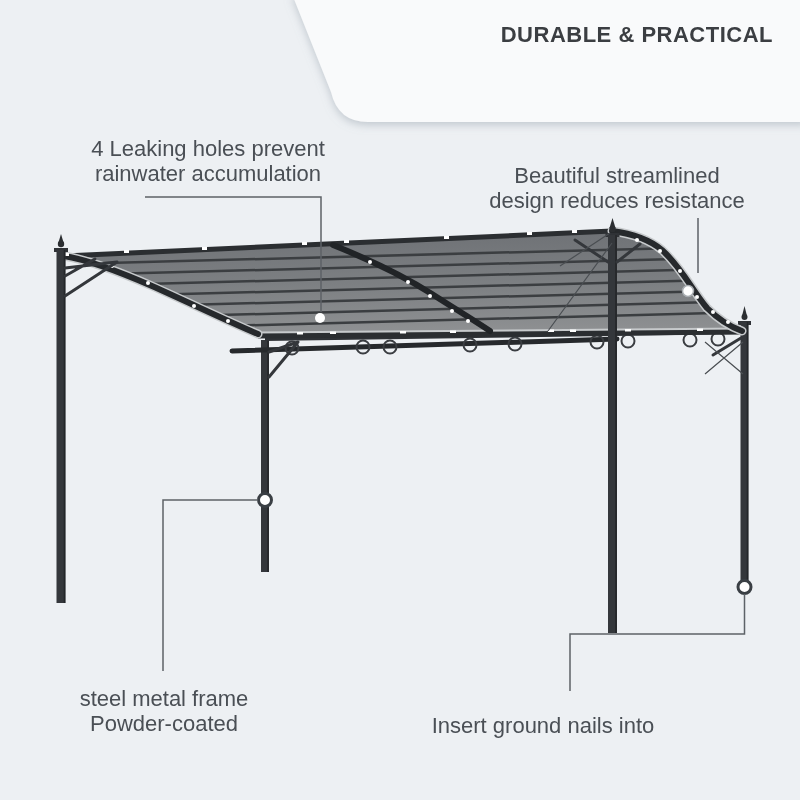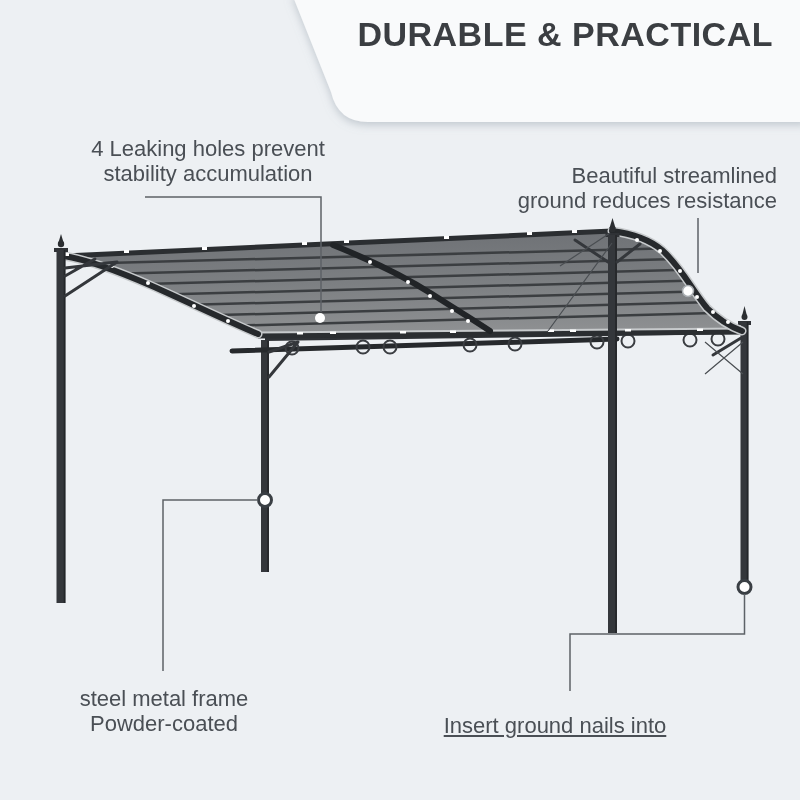--- a/index.html
+++ b/index.html
@@ -15,34 +15,34 @@
     --canopy-trim:#c7cacc;
     --marker-white:#ffffff;
   }
   html,body{margin:0;padding:0;}
   body{font-family:"Liberation Sans","DejaVu Sans",sans-serif;background:#fff;}
   .stage{position:relative;width:800px;height:800px;background:var(--background);overflow:hidden;}
   .layer{position:absolute;left:0;top:0;width:800px;height:800px;}
   
   .title{
     position:absolute;top:12px;right:27px;text-align:center;
-    font-size:34px;line-height:45px;font-weight:700;letter-spacing:.5px;
+    font-size:22px;line-height:45px;font-weight:700;letter-spacing:.5px;
     color:var(--title-text);
   }
   .title span{display:block;}
   .callout{
     position:absolute;text-align:center;
     font-size:22px;line-height:25px;font-weight:400;
     color:var(--callout-text);
   }
   .callout span{display:block;}
   .callout-leak{left:48px;top:136px;width:320px;}
-  .callout-stream{left:457px;top:163px;width:320px;text-align:right;}
+  .callout-stream{left:457px;top:163px;width:320px;}
   .callout-frame{left:24px;top:686px;width:280px;}
-  .callout-nails{left:395px;top:713px;width:320px;text-decoration:underline;}
+  .callout-nails{left:383px;top:713px;width:320px;}
   
   .banner-shape{fill:var(--banner);}
   .post{fill:var(--frame-dark);}
   .post-edge{stroke:#232629;stroke-width:1.5;}
   .cap{fill:#2f3236;}
   .finial{fill:#2b2e31;}
   .brace{stroke:var(--frame-dark);stroke-width:3;fill:none;stroke-linecap:round;}
   .cable{stroke:#4a4e52;stroke-width:1.2;fill:none;}
   .rail-back{stroke:#2f3236;stroke-width:4;fill:none;}
   .rail-front{stroke:var(--frame-deep);stroke-width:5;fill:none;stroke-linecap:round;}
@@ -214,26 +214,26 @@
       <path class="leader" d="M744.5,594 L744.5,634 L570,634 L570,691"></path>
     </g>
   </svg>
 
   <div class="title">
     <span>DURABLE &amp; PRACTICAL</span>
   </div>
 
   <div class="callout callout-leak">
     <span>4 Leaking holes prevent</span>
-    <span>stability accumulation</span>
+    <span>rainwater accumulation</span>
   </div>
 
   <div class="callout callout-stream">
     <span>Beautiful streamlined</span>
-    <span>ground reduces resistance</span>
+    <span>design reduces resistance</span>
   </div>
 
   <div class="callout callout-frame">
     <span>steel metal frame</span>
     <span>Powder-coated</span>
   </div>
 
   <div class="callout callout-nails">
     <span>Insert ground nails into</span>
   </div>

